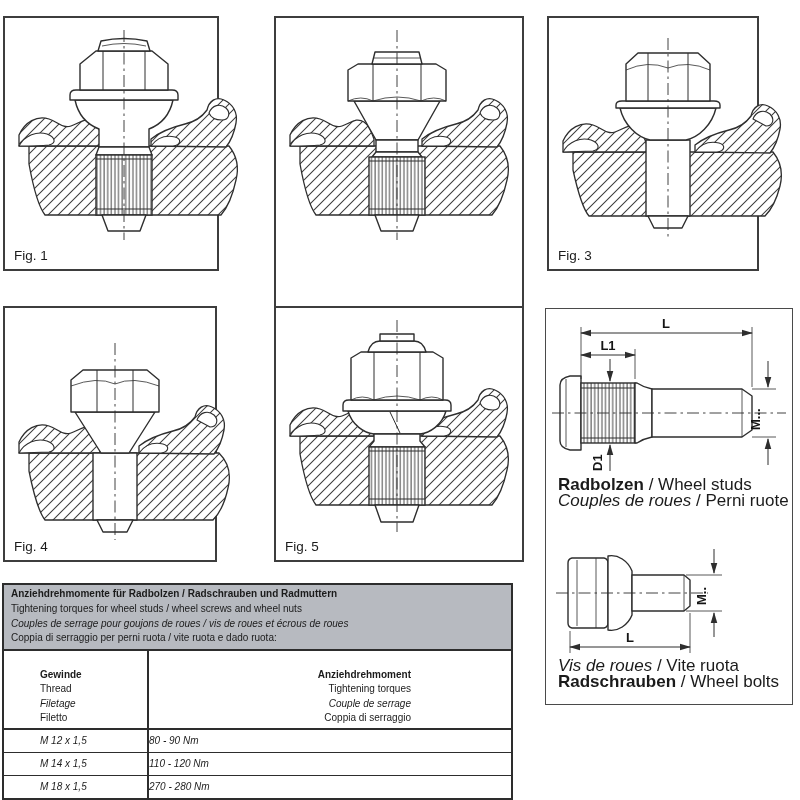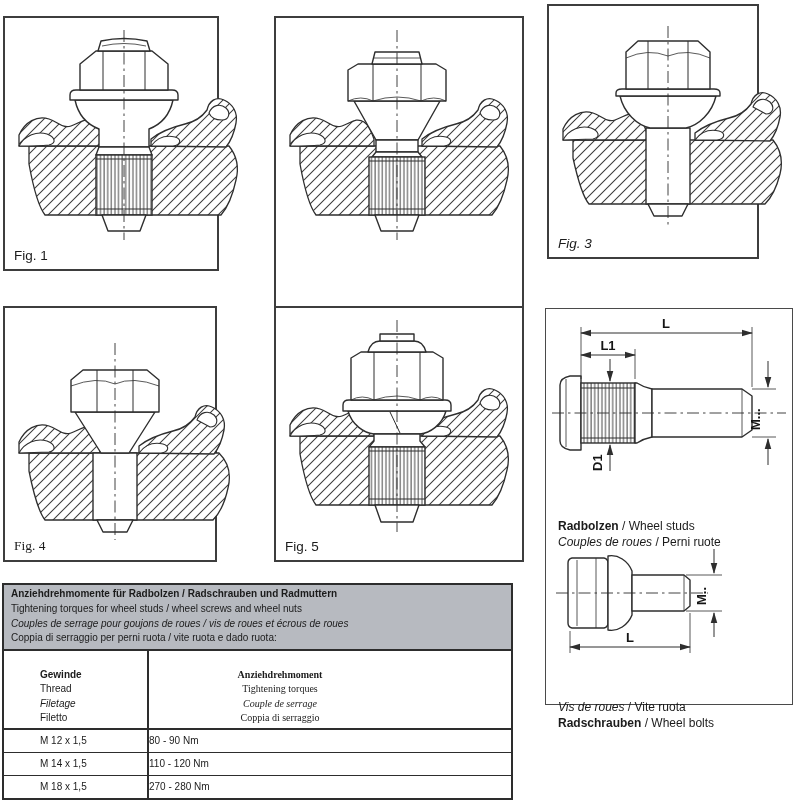--- a/index.html
+++ b/index.html
@@ -14,30 +14,30 @@
   svg{display:block;}
   .part{fill:#fff;stroke:#2e2e2e;stroke-width:1.4;stroke-linejoin:round;}
   .hatch{fill:url(#hatch);stroke:#2e2e2e;stroke-width:1.3;stroke-linejoin:round;}
   .white{fill:#fff;stroke:#2e2e2e;stroke-width:1.1;stroke-linejoin:round;}
   .thin{fill:none;stroke:#2e2e2e;stroke-width:1;}
   .vthin{fill:none;stroke:#2e2e2e;stroke-width:0.8;}
   .knurlf{fill:url(#knurl);stroke:#2e2e2e;stroke-width:1.4;}
   .cl{fill:none;stroke:#2e2e2e;stroke-width:0.9;stroke-dasharray:12 4 2.5 4;}
   .dim{fill:none;stroke:#2e2e2e;stroke-width:1;}
   .dimtext{font-size:13px;font-weight:bold;fill:#151515;font-family:"Liberation Sans",sans-serif;}
-  .cap{position:absolute;left:12px;font-size:12px;line-height:15.5px;color:#1b1b1b;margin-top:42px;}
+  .cap{position:absolute;left:12px;font-size:17px;line-height:15.5px;color:#1b1b1b;}
   .b{font-weight:bold;} .i{font-style:italic;}
   
   .torque{position:absolute;left:2px;top:583px;width:511px;box-sizing:border-box;font-size:10px;}
   .tt-head{background:#b7bac0;border:2px solid #2d2d2d;padding:2px 7px 3px 7px;line-height:14.8px;}
   .tt-body{border:2px solid #2d2d2d;border-top:none;display:grid;grid-template-columns:145px auto;}
   .hc{padding:17px 0 3px 0;line-height:14.3px;}
   .hc1{padding-left:36px;border-right:2px solid #2d2d2d;}
-  .hc2{text-align:center;padding-right:100px;font-family:Liberation Serif, serif;}
-  .rc{height:22px;line-height:22px;border-top:1.6px solid #2d2d2d;}
+  .hc2{text-align:right;padding-right:100px;}
+  .rc{height:22px;line-height:22px;border-top:1.6px solid #2d2d2d;font-style:italic;}
   .rc1{padding-left:36px;border-right:2px solid #2d2d2d;}
   .rc2{text-align:left;padding-right:100px;}
   .rt{border-top:2px solid #2d2d2d;}
 </style>
 </head>
 <body>
 
 <svg width="0" height="0" style="position:absolute" aria-hidden="true">
   <defs>
     <pattern id="hatch" width="10" height="10" patternUnits="userSpaceOnUse">
@@ -110,21 +110,21 @@
     <g>
       <rect class="knurlf" x="93" y="139" width="56" height="58"></rect>
       <path class="thin" d="M93,143 L149,143 M93,191 L149,191"></path>
       <path class="part" d="M99,197 L143,197 L137,213 L105,213 Z"></path>
     </g>
     <path class="cl" d="M121,12 L121,222"></path>
   </svg>
   <div class="fig-label">Fig. 2</div>
 </div>
 
-<div class="box" style="left:547px;top:4px;width:212px;height:255px;font-style:italic;">
+<div class="box" style="left:547px;top:16px;width:212px;height:255px;">
   <svg viewBox="0 0 246 251" width="246" height="251">
     <g>
       <path class="hatch" d="M24,134 L224,134 C232,144 234,156 231,168 C228,180 222,192 216,198 L40,198 C33,190 28,170 24,152 Z"></path>
     </g>
     <g>
       <path class="hatch" d="M14,134 L14,123 C20,110 32,103 44,107 C53,110 58,117 66,114 C75,111 80,105 88,110 C94,114 96,122 98,127 L98,134 Z"></path>
       <path class="white" d="M14,134 C20,123 32,119 42,122 C50,125 52,131 44,133 Z"></path>
       <path class="hatch" d="M146,134 L146,127 C156,119 168,115 180,112 C189,110 197,105 202,98 C204,89 211,84 219,88 C228,92 233,101 231,111 C229,122 225,130 221,135 Z"></path>
       <path class="white" d="M204,101 C207,93 215,91 221,96 C226,101 224,108 217,108 Z"></path>
       <path class="white" d="M146,134 C152,126 161,123 170,125 C177,127 176,133 168,134 Z"></path>
@@ -138,21 +138,21 @@
       <path class="part" d="M67,90 L67,87 Q67,83 73,83 L165,83 Q171,83 171,87 L171,90 Z"></path>
       <path class="part" d="M77,83 L77,46 L89,35 L149,35 L161,46 L161,83 Z"></path>
       <path class="thin" d="M99,35 L99,83 M139,35 L139,83"></path>
       <path class="vthin" d="M77,52 Q99,42 119,50 M119,50 Q139,42 161,52"></path>
     </g>
     <path class="cl" d="M119,20 L119,220"></path>
   </svg>
   <div class="fig-label">Fig. 3</div>
 </div>
 
-<div class="box" style="left:3px;top:306px;width:214px;height:256px;font-family:Liberation Serif, serif;">
+<div class="box" style="left:3px;top:306px;width:214px;height:256px;">
   <svg viewBox="0 0 246 252" width="246" height="252">
     <g>
       <path class="hatch" d="M24,145 L214,145 C224,155 226,168 223,180 C220,194 214,206 208,212 L40,212 C33,203 28,183 24,163 Z"></path>
     </g>
     <g>
       <path class="hatch" d="M14,145 L14,134 C20,121 32,114 44,118 C53,121 58,128 66,125 C75,122 80,116 88,121 C92,124 94,130 95,136 L95,145 Z"></path>
       <path class="white" d="M14,145 C20,134 32,130 42,133 C50,136 52,142 44,144 Z"></path>
       <path class="hatch" d="M134,145 L134,138 C144,130 156,126 168,123 C177,121 185,116 190,109 C192,100 199,95 207,99 C216,103 221,112 219,122 C217,133 213,141 209,146 Z"></path>
       <path class="white" d="M192,112 C195,104 203,102 209,107 C214,112 212,119 205,119 Z"></path>
       <path class="white" d="M134,145 C140,137 149,134 158,136 C165,138 164,144 156,145 Z"></path>

